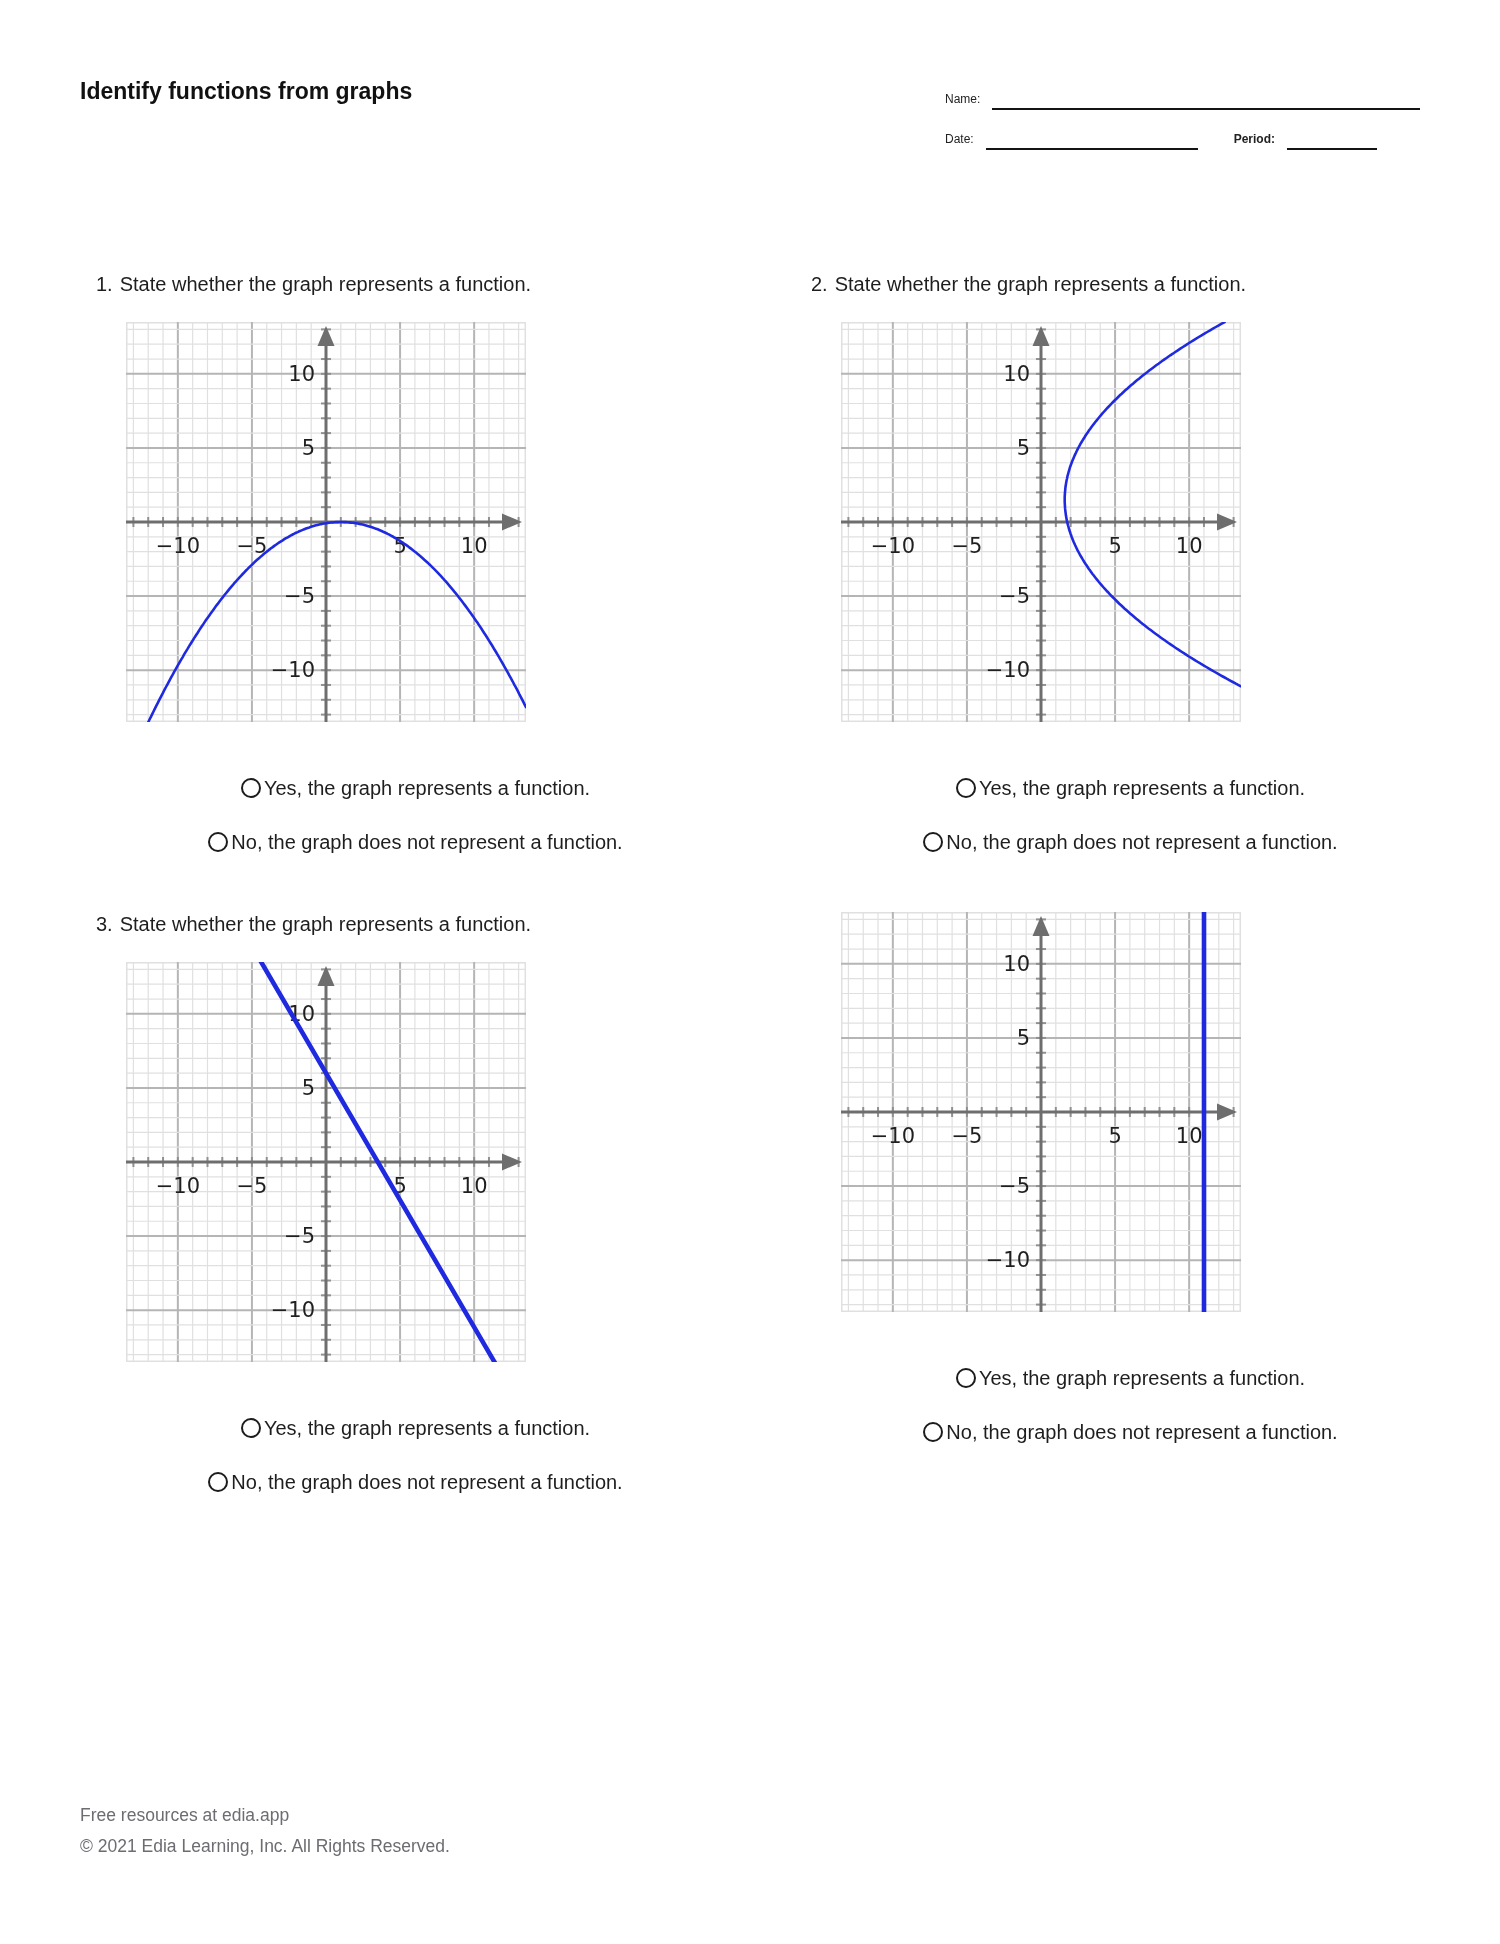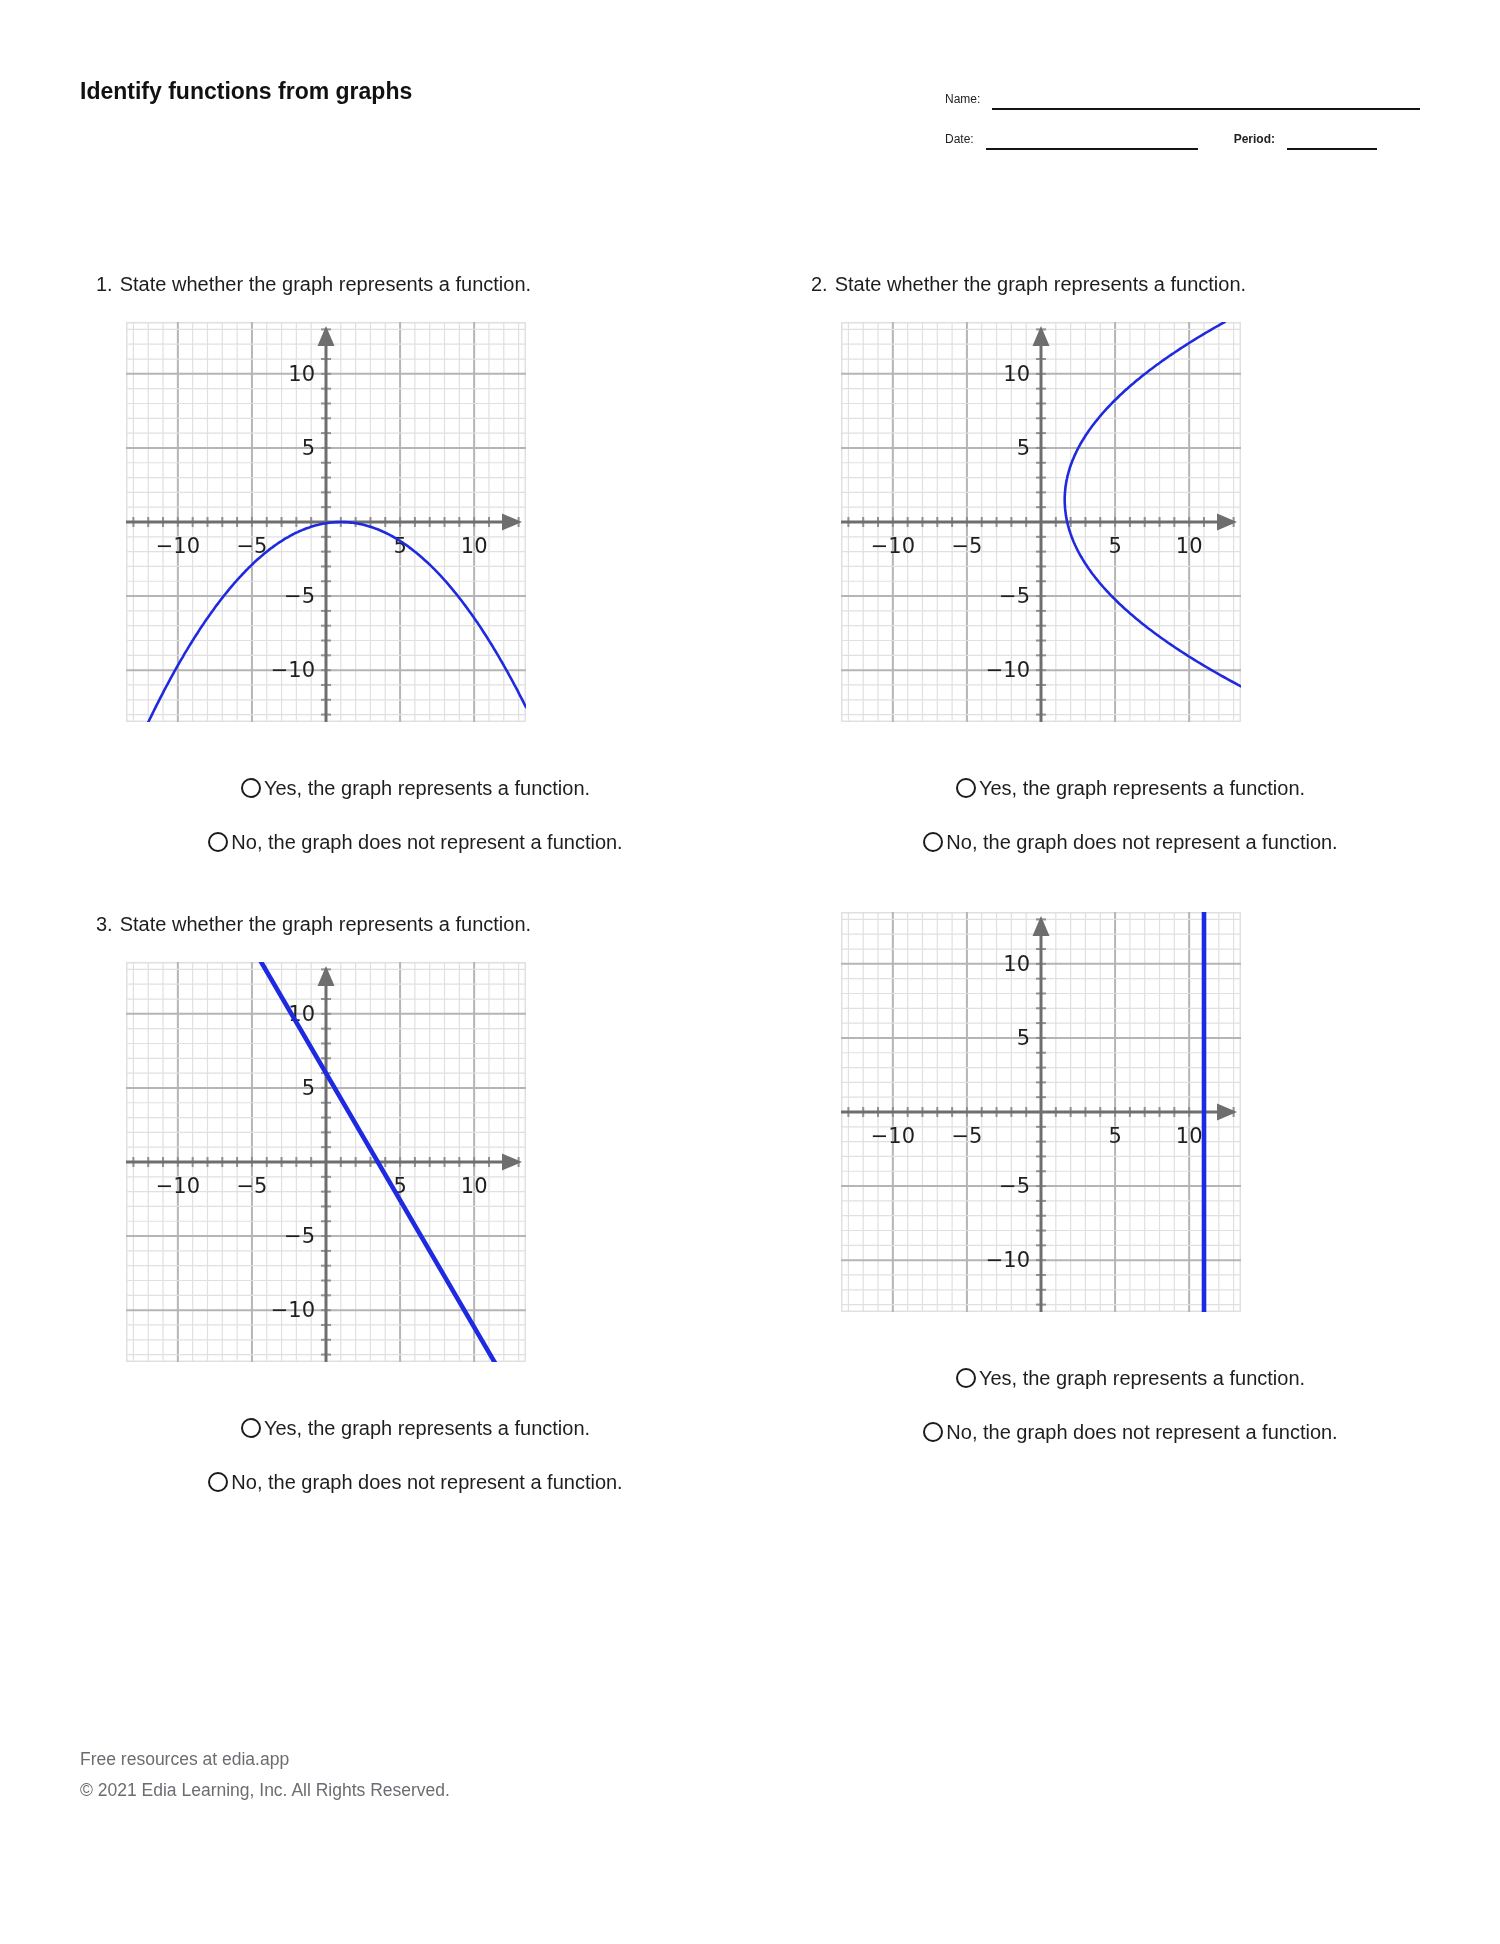--- a/index.html
+++ b/index.html
@@ -36,21 +36,21 @@
   .options { margin-top: 54px; margin-left: 14px; display: flex; flex-direction: column; gap: 30px; }
   .option { display: flex; align-items: center; gap: 3px; justify-content: center; }
   .radio {
     width: 20px; height: 20px; flex: none;
     border: 2.2px solid #1c1c1c; border-radius: 50%; background: #fff;
     cursor: pointer;
   }
   .option-label { font-size: 20px; line-height: 24px; color: #1e1e1e; }
 
   
-  .footer { position: absolute; left: 80px; top: 1744px; font-size: 17.5px; line-height: 31px; color: #6c6c72; }
+  .footer { position: absolute; left: 80px; top: 1800px; font-size: 17.5px; line-height: 31px; color: #6c6c72; }
 </style>
 </head>
 <body>
 
 <div class="header">
   <div>
     <div class="title-line">Identify functions from graphs</div>
   </div>
 
   <div class="fields">

